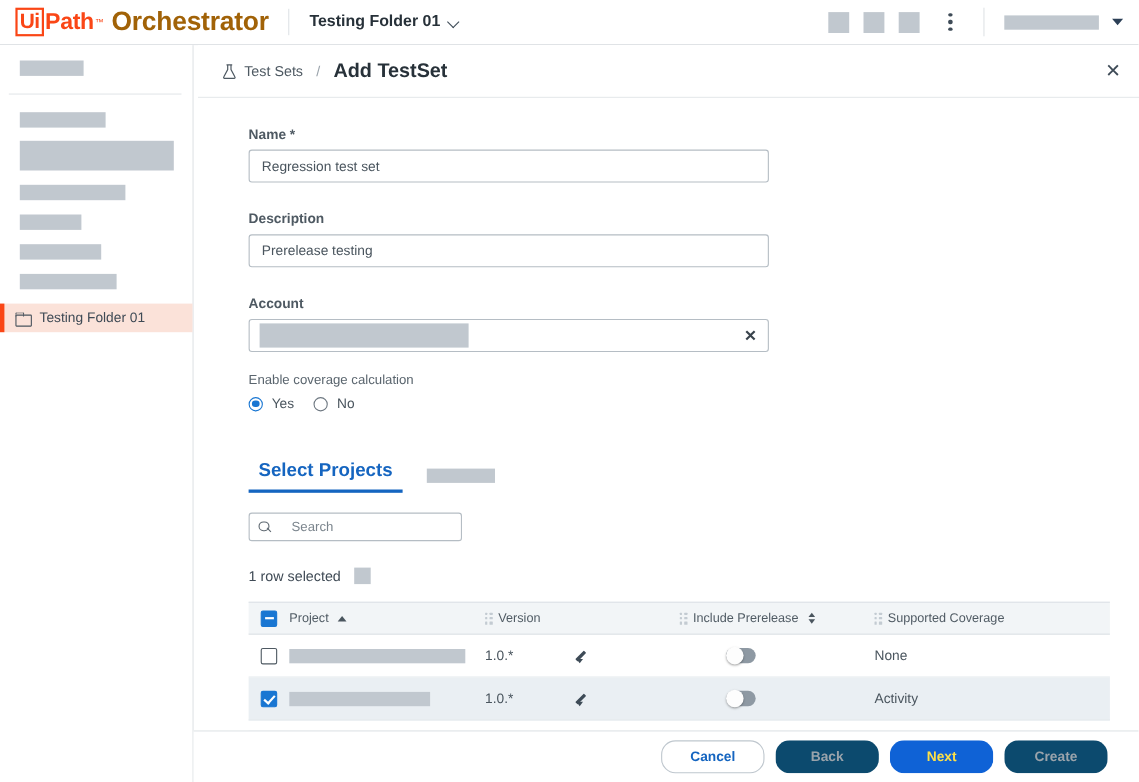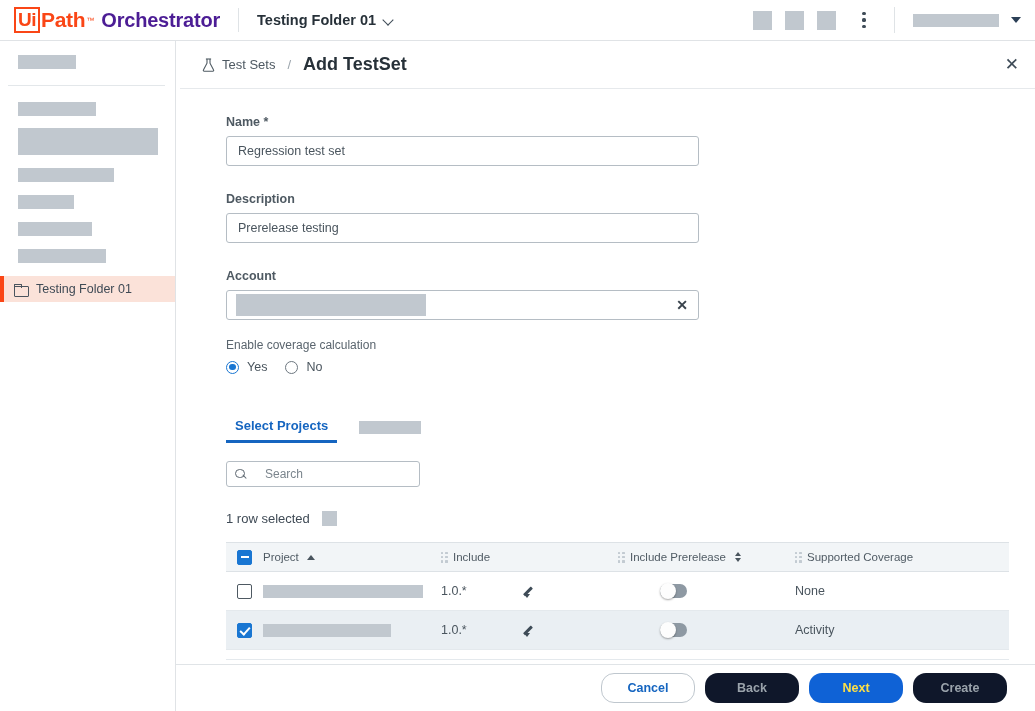--- a/index.html
+++ b/index.html
@@ -27,21 +27,21 @@
     line-height: 19px;
     padding: 1px 2px 2px 2px;
     letter-spacing: -0.5px;
   }
   .logo-path {
     color: #fa4616; font-weight: bold; font-size: 21px;
     margin-left: 1px; letter-spacing: -0.3px;
   }
   .logo-tm { color: #fa4616; font-size: 8px; vertical-align: super; margin-left:1px; }
   .logo-orch {
-    color: #4c1d95; font-weight: bold; font-size: 20px;
+    color: #a16207; font-weight: bold; font-size: 24px;
     margin-left: 7px; letter-spacing: -0.2px;
   }
   .hdr-divider {
     width: 1px; height: 24px; background: #dfe3e6; margin: 0 18px;
   }
   .folder-select {
     display: flex; align-items: center; gap: 8px;
     font-size: 14.5px; font-weight: bold; color: #273139;
     cursor: pointer;
   }
@@ -153,21 +153,21 @@
   .radio.on { border-color: #1976d2; }
   .radio.on::after {
     content:""; position:absolute; left:2.2px; top:2.2px;
     width:6.6px; height:6.6px; border-radius:50%; background:#1976d2;
   }
   .radio-lbl { font-size:12.5px; color:#4a555e; margin-right:10px; cursor:pointer; }
 
   
   .tabs { display:flex; align-items:flex-end; gap: 0; margin-top: 44px; }
   .tab-active {
-    font-size: 13px; font-weight: bold; color:#1565c0;
+    font-size: 17px; font-weight: bold; color:#1565c0;
     padding: 0 9px 7px 9px; border-bottom: 3px solid #1565c0; cursor:pointer;
   }
   .tab-ph { width: 62px; height: 13px; background:#c1c8cf; margin: 0 0 9px 22px; }
 
   .search-box {
     margin-top: 18px;
     width: 194px; height: 26px;
     border:1px solid #b5bdc4; border-radius:3px;
     display:flex; align-items:center; padding: 0 8px; gap:19px;
   }
@@ -257,21 +257,21 @@
     border-top: 1px solid #e0e4e7; background:#fff;
     display:flex; align-items:center; justify-content:flex-end;
     gap: 10px; padding-right: 28px;
   }
   .btn {
     height: 30px; border-radius: 13px; font-size: 12.5px; font-weight: bold;
     display:flex; align-items:center; justify-content:center; cursor:pointer;
     font-family: "Liberation Sans", sans-serif; border: 1px solid transparent;
   }
   .btn-cancel { width: 94px; background:#fff; border:1px solid #bfc7ce; color:#1565c0; }
-  .btn-disabled { width: 94px; background:#0f172a; color:#9aa3ab; cursor:default; }
+  .btn-disabled { width: 94px; background:#0c4a6e; color:#9aa3ab; cursor:default; }
   .btn-primary { width: 94px; background:#0f62d6; color:#fde047; }
 </style>
 </head>
 <body>
 
 <div class="header">
   <div class="logo-wrap">
     <span class="logo-ui">Ui</span>
     <span class="logo-path">Path</span>
     <span class="logo-tm">™</span>
@@ -385,21 +385,21 @@
         </div>
         <div class="th" style="width:177px;">
           <span class="grip">
               <i></i>
               <i></i>
               <i></i>
               <i></i>
               <i></i>
               <i></i>
             </span>
-          <span>Include</span>
+          <span>Version</span>
         </div>
         <div class="th" style="width:177px;">
           <span class="grip">
               <i></i>
               <i></i>
               <i></i>
               <i></i>
               <i></i>
               <i></i>
             </span>

